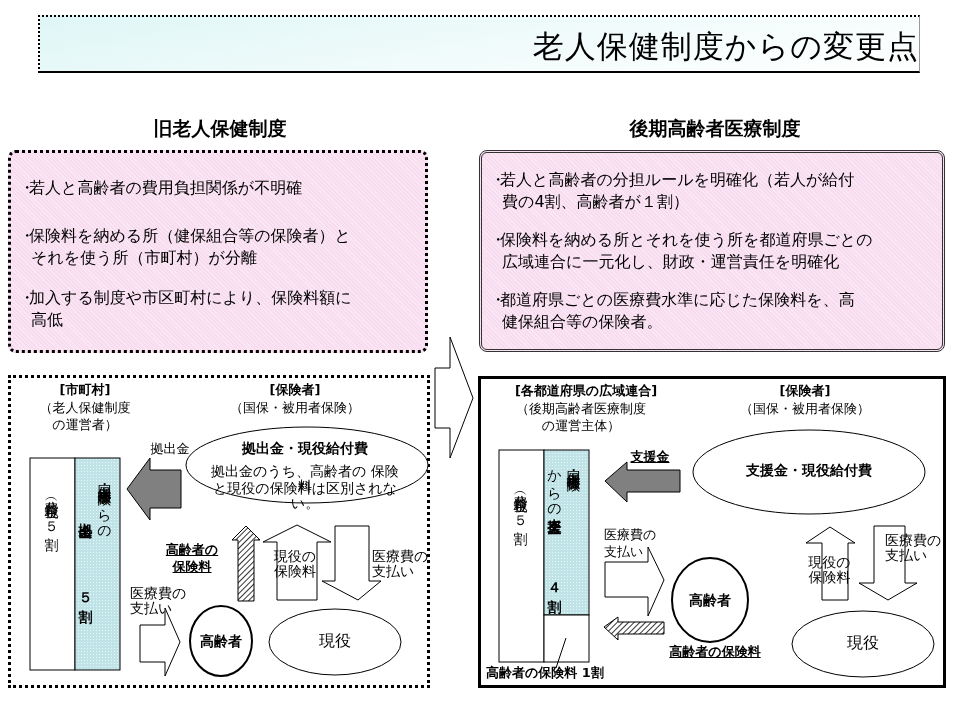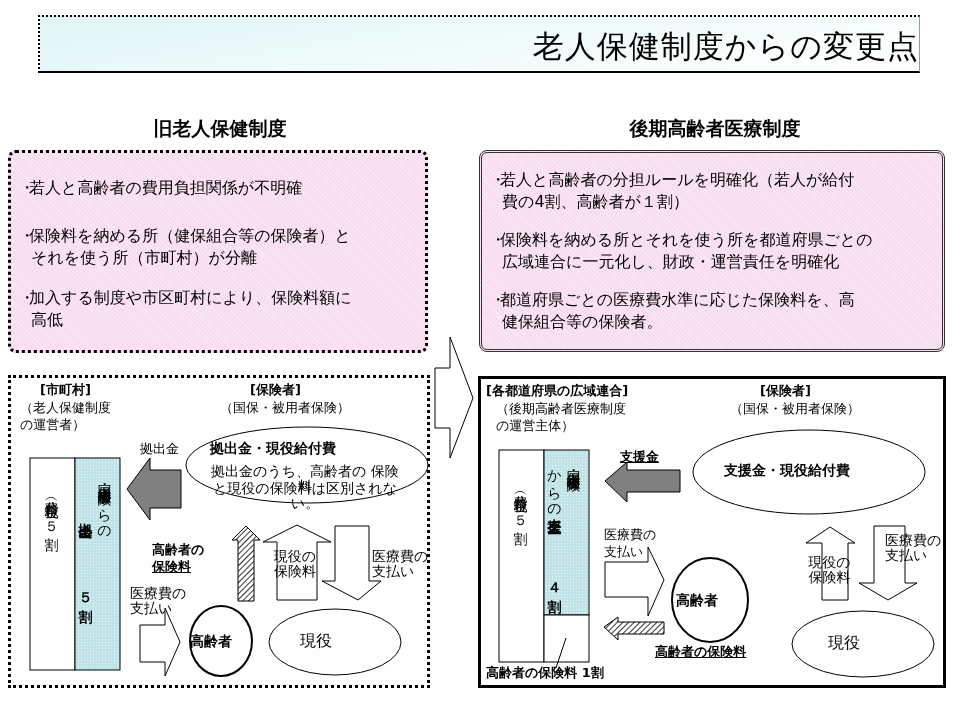--- a/index.html
+++ b/index.html
@@ -13,21 +13,21 @@
   .heading { font-size:19px; font-weight:bold; text-align:center; }
   .pinkbox { background:#f8dcf0;
      background-image:repeating-linear-gradient(45deg, rgba(255,255,255,0.35) 0 1px, transparent 1px 3px); box-sizing:border-box;border-radius:8px; }
   #old-box { left:8px; top:150px; width:420px; height:203px; border:3px dotted #000; }
   #new-box { left:479px; top:150px; width:466px; height:202px; border:3px double #333; }
   .bullet { position:absolute; font-size:16px; line-height:22px; }
   .bullet .dot { display:inline-block; width:10px; }
   .bullet .cont { padding-left:12px; }
   #old-lower { left:8px; top:375px; width:422px; height:313px; border:3px dotted #000; box-sizing:border-box; }
   #new-lower { left:478px; top:376px; width:468px; height:312px; border:3px solid #000; box-sizing:border-box; }
-  .lbl { position:absolute; font-size:13px; text-align:left; line-height:17px; }
+  .lbl { position:absolute; font-size:13px; text-align:center; line-height:17px; }
   .lbl-b { font-weight:bold; }
   .small { position:absolute; font-size:14px; line-height:15px; }
   svg { position:absolute; left:0; top:0; }
   .vtext { writing-mode:vertical-rl; text-orientation:upright; font-size:14px; line-height:16px; position:absolute; letter-spacing:1px; }
 </style>
 </head>
 <body>
 
 <div id="title-box" class="abs">
   <div id="title-text">老人保健制度からの変更点</div>
@@ -127,21 +127,21 @@
 <div class="lbl lbl-b" style="left:250px;top:381px;width:90px;">[保険者]</div>
 <div class="lbl" style="left:220px;top:399px;width:150px;">（国保・被用者保険）</div>
 <div class="lbl" style="left:140px;top:440px;width:60px;">拠出金</div>
 <div class="lbl lbl-b" style="left:210px;top:440px;width:190px;font-size:14px;">拠出金・現役給付費</div>
 <div class="small" style="left:210px;top:464px;width:190px;text-align:center;">拠出金のうち、高齢者の 保険料</div>
 <div class="small" style="left:205px;top:481px;width:200px;text-align:center;">と現役の保険料は区別されない。</div>
 <div class="vtext" style="left:44px;top:490px;">公費（税金）　５割</div>
 <div class="vtext" style="left:97px;top:474px;">国保・被用者保険からの</div>
 <div class="vtext" style="left:78px;top:512px;font-weight:bold;">拠出金</div>
 <div class="vtext" style="left:78px;top:582px;font-weight:bold;">５割</div>
-<div class="lbl lbl-b" style="left:152px;top:541px;width:80px;">高齢者の</div>
+<div class="lbl lbl-b" style="left:152px;top:541px;width:80px;text-decoration:underline;">高齢者の</div>
 <div class="lbl lbl-b" style="left:152px;top:558px;width:80px;text-decoration:underline;">保険料</div>
 <div class="small" style="left:272px;top:549px;width:46px;text-align:center;">現役の</div>
 <div class="small" style="left:272px;top:564px;width:46px;text-align:center;">保険料</div>
 <div class="small" style="left:372px;top:549px;width:60px;">医療費の</div>
 <div class="small" style="left:372px;top:564px;width:60px;">支払い</div>
 <div class="small" style="left:130px;top:586px;width:60px;">医療費の</div>
 <div class="small" style="left:130px;top:601px;width:60px;">支払い</div>
 <div class="lbl lbl-b" style="left:190px;top:633px;width:62px;font-size:14px;">高齢者</div>
 <div class="lbl" style="left:300px;top:632px;width:70px;font-size:16px;">現役</div>
 

